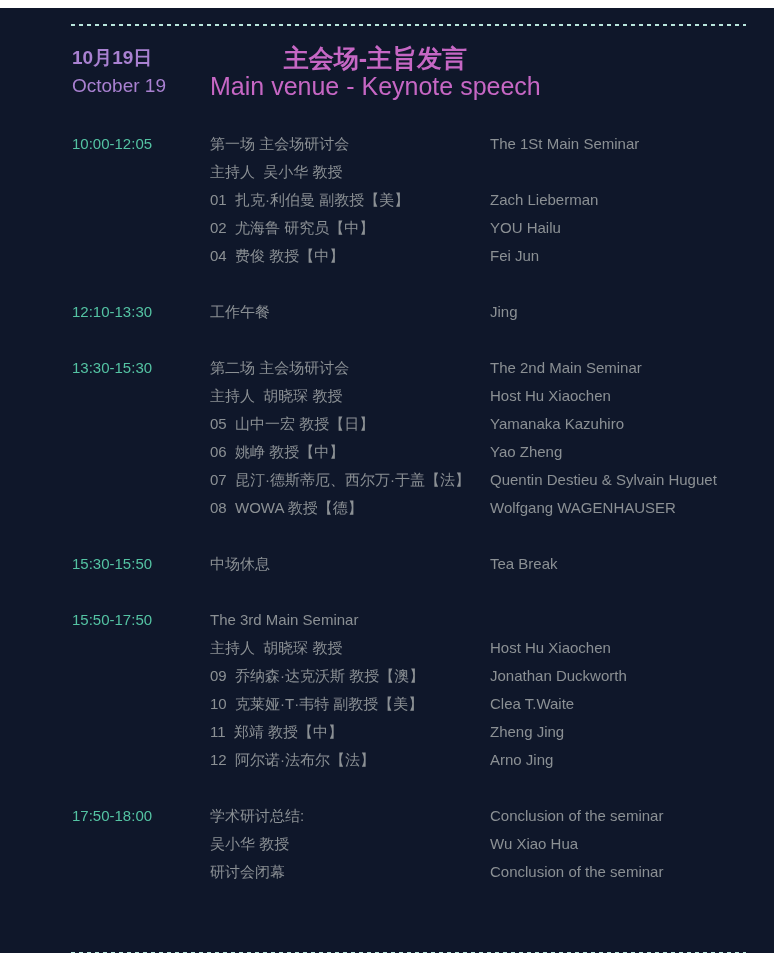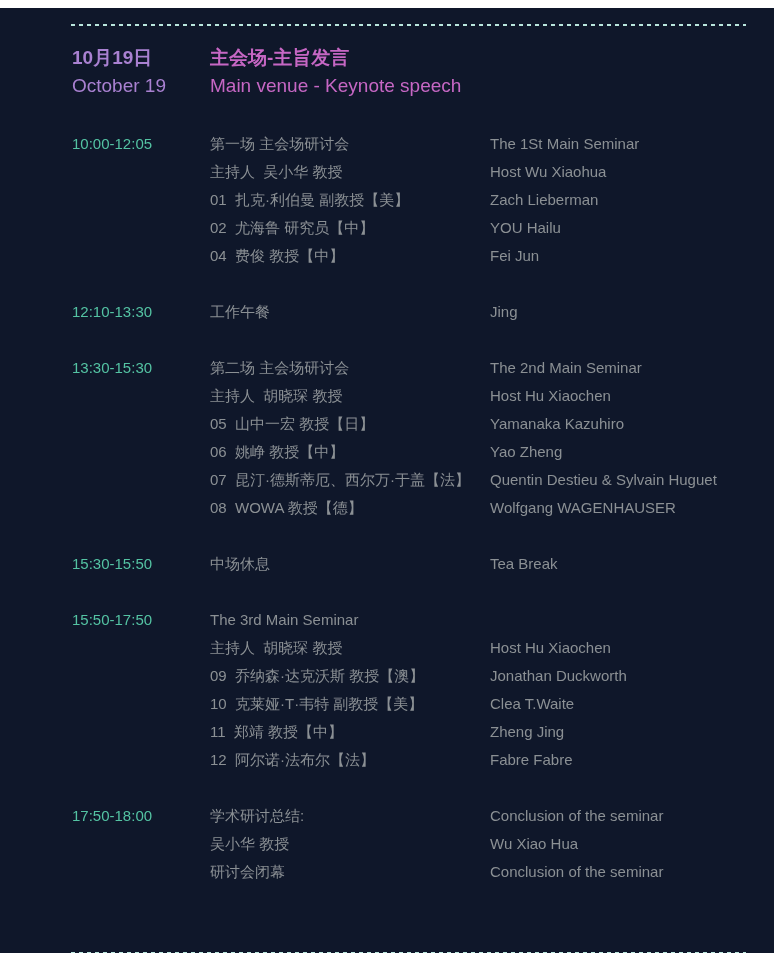--- a/index.html
+++ b/index.html
@@ -14,21 +14,21 @@
     position:absolute; left:71px; right:28px; height:2px;
     background:repeating-linear-gradient(90deg, var(--dashed-line,#b9e6dd) 0 4px, transparent 4px 8px);
   }
   .dashed-line.top { top:16px; }
   .dashed-line.bottom { top:944px; }
 
   .header { position:absolute; top:36px; left:72px; display:flex; }
   .date-col { width:138px; }
   .date-cn, .date-en { font-size:19px; line-height:28px; color:var(--date,#a981d1); }
   .date-cn { font-weight:700; }
-  .title-cn, .title-en { font-size:19px; line-height:28px; color:var(--title,#c667c4); }
+  .title-cn, .title-en { font-size:25px; line-height:28px; color:var(--title,#c667c4);text-align:center; }
   .title-cn { font-weight:700; }
 
   .schedule { position:absolute; top:122px; left:72px; right:0; }
   .block { margin-bottom:28px; }
   .block:last-child { margin-bottom:0; }
   .row { display:flex; height:28px; line-height:28px; font-size:15px; }
   .time { width:138px; color:var(--time,#54c3a3); white-space:pre; }
   .cn { width:280px; color:var(--body,#8b9094); white-space:pre; }
   .en { flex:1; color:var(--body,#8b9094); white-space:pre; }
 </style>
@@ -52,21 +52,20 @@
   <main class="schedule" id="schedule">
       <section class="block">
         <div class="row">
           <div class="time">10:00-12:05</div>
           <div class="cn">第一场 主会场研讨会</div>
           <div class="en">The 1St Main Seminar</div>
         </div>
         <div class="row">
           <div class="time"></div>
           <div class="cn">主持人  吴小华 教授</div>
-          <div class="en">Host Wu Xiaohua</div>
         </div>
         <div class="row">
           <div class="time"></div>
           <div class="cn">01  扎克·利伯曼 副教授【美】</div>
           <div class="en">Zach Lieberman</div>
         </div>
         <div class="row">
           <div class="time"></div>
           <div class="cn">02  尤海鲁 研究员【中】</div>
           <div class="en">YOU Hailu</div>
@@ -144,21 +143,21 @@
           <div class="en">Clea T.Waite</div>
         </div>
         <div class="row">
           <div class="time"></div>
           <div class="cn">11  郑靖 教授【中】</div>
           <div class="en">Zheng Jing</div>
         </div>
         <div class="row">
           <div class="time"></div>
           <div class="cn">12  阿尔诺·法布尔【法】</div>
-          <div class="en">Fabre Fabre</div>
+          <div class="en">Arno Jing</div>
         </div>
       </section>
       <section class="block">
         <div class="row">
           <div class="time">17:50-18:00</div>
           <div class="cn">学术研讨总结:</div>
           <div class="en">Conclusion of the seminar</div>
         </div>
         <div class="row">
           <div class="time"></div>

